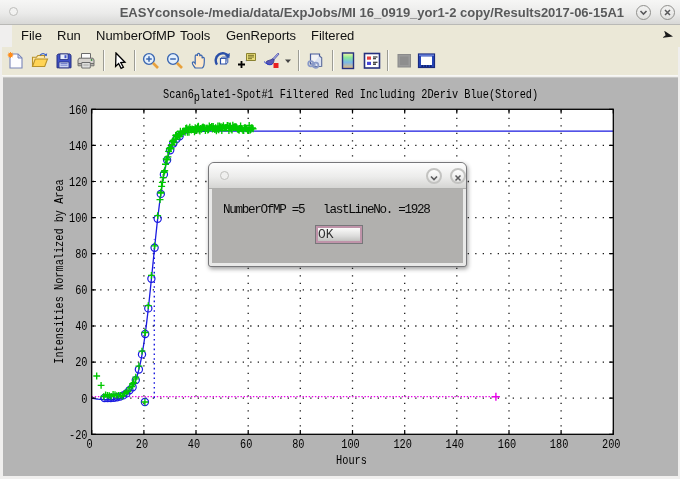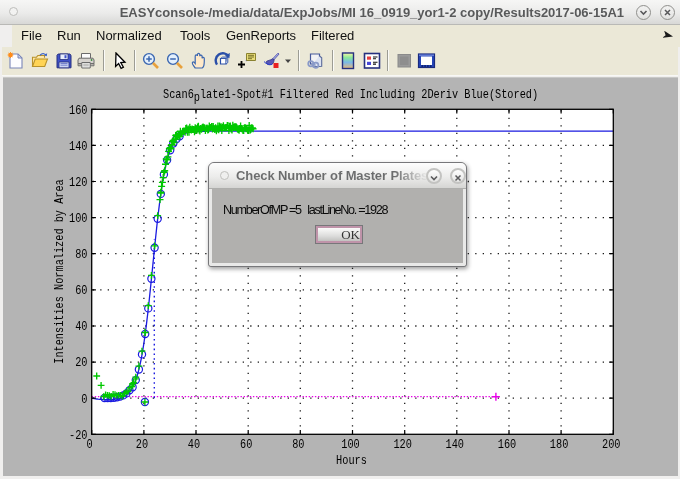--- a/index.html
+++ b/index.html
@@ -15,42 +15,42 @@
 #tool .sep{position:absolute;top:3px;height:21px;width:1px;background:#9c9c94;border-right:1px solid #fbfbf8}
 #tool svg{position:absolute;top:5px}
 #canvas{position:absolute;left:3px;top:78px;width:675px;height:398px;background:#b4b4b4;border-top:1px solid #c9c9c7;margin-top:-1px}
 #chart{position:absolute;left:-3px;top:-78px}
 #dlg{position:absolute;left:208px;top:162px;width:257px;height:103px;background:#b1b0ae;border:1px solid #77777a;border-radius:6px 6px 3px 3px;box-shadow:1px 2px 4px rgba(40,40,40,.45)}
 #dlgtb{position:absolute;left:0;top:0;right:0;height:25px;background:linear-gradient(#fdfdfd,#ececeb 55%,#d5d5d3);border-radius:5px 5px 0 0;border-bottom:1px solid #aeaeac}
 #dlgtb .dot{position:absolute;left:11px;top:8px;width:7px;height:7px;border:1.5px solid #c0c0bd;border-radius:50%;background:#efefee}
 #dlgtb .ttl{position:absolute;left:27px;top:0;width:205px;height:25px;line-height:26px;font-size:13px;font-weight:bold;letter-spacing:-.1px;white-space:nowrap;overflow:hidden;color:transparent;background:linear-gradient(90deg,#6b6c6d 0,#6b6c6d 158px,rgba(107,108,109,0) 192px);-webkit-background-clip:text;background-clip:text}
 .dbtn{position:absolute;top:5px;width:12px;height:12px;border:2px solid #c3c3c1;border-radius:50%;background:linear-gradient(#fefefe,#e4e4e3)}
 #dlgbody{position:absolute;left:0;top:26px;right:0;bottom:0;border:3px solid #e9e9e8;border-top:none;border-radius:0 0 3px 3px;background:#b1b0ae}
-#dlgtext{position:absolute;left:11px;top:14px;font-family:Liberation Sans, sans-serif;font-size:12.6px;color:#0a0a0a;letter-spacing:-1.3px;white-space:pre}
-#okbtn{position:absolute;left:104px;top:37px;width:42px;height:13px;border:2px solid #bf93a9;outline:1px solid #77777a;background:linear-gradient(#fbfbfa,#dddddc 60%,#c2c2c0);text-align:right;font-size:13px;line-height:13px;color:#333;font-family:Liberation Serif, serif}
+#dlgtext{position:absolute;left:11px;top:14px;font-family:Liberation Mono, monospace;font-size:12.6px;color:#0a0a0a;letter-spacing:-1.3px;white-space:pre}
+#okbtn{position:absolute;left:104px;top:37px;width:42px;height:13px;border:2px solid #bf93a9;outline:1px solid #77777a;background:linear-gradient(#fbfbfa,#dddddc 60%,#c2c2c0);text-align:left;font-size:13px;line-height:13px;color:#333;font-family:Liberation Mono, monospace}
 </style></head><body>
 <div id="win">
  <div id="tbar">
   <div class="dot"></div>
   <div class="ttl">EASYconsole-/media/data/ExpJobs/MI 16_0919_yor1-2 copy/Results2017-06-15A1</div>
   <div class="wbtn" style="left:636px">
         <svg width="13" height="13">
           <path d="M3.5 5l3 3 3-3" stroke="#58585a" stroke-width="1.6" fill="none"></path>
         </svg>
       </div>
   <div class="wbtn" style="left:660px">
         <svg width="13" height="13">
           <path d="M4 4l5 5M9 4l-5 5" stroke="#58585a" stroke-width="1.5" fill="none"></path>
         </svg>
       </div>
  </div>
  <div id="menu">
   <span style="left:9px">File</span>
       <span style="left:45px">Run</span>
-      <span style="left:84px">Normalized</span>
+      <span style="left:84px">NumberOfMP</span>
       <span style="left:168px">Tools</span>
       <span style="left:214px">GenReports</span>
       <span style="left:299px">Filtered</span>
   <svg width="13" height="12">
         <g transform="rotate(14 6 5)">
           <path d="M0 1l10 3.5L0 8.5l2.5-3.5z" fill="#1a1a1a"></path>
         </g>
       </svg>
  </div>
  <div id="tool">
@@ -223,21 +223,20 @@
           <text x="0.0" y="0.0" style="font-family:&quot;Liberation Mono&quot;,monospace;font-size:12.6px;fill:#000" text-anchor="middle" textLength="184.5" lengthAdjust="spacingAndGlyphs">Intensities Normalized by Area</text>
         </g>
 <text x="163.0" y="97.5" style="font-family:&quot;Liberation Mono&quot;,monospace;font-size:12.6px;fill:#000" text-anchor="start" textLength="30.8" lengthAdjust="spacingAndGlyphs">Scan6</text>
 <text x="193.8" y="100.5" style="font-family:&quot;Liberation Mono&quot;,monospace;font-size:12.6px;fill:#000" text-anchor="start" textLength="6.2" lengthAdjust="spacingAndGlyphs">p</text>
 <text x="199.9" y="97.5" style="font-family:&quot;Liberation Mono&quot;,monospace;font-size:12.6px;fill:#000" text-anchor="start" textLength="338.2" lengthAdjust="spacingAndGlyphs">late1-Spot#1 Filtered Red Including 2Deriv Blue(Stored)</text>
   </svg>
  </div>
  <div id="dlg">
   <div id="dlgtb">
    <div class="dot"></div>
-   <div class="ttl">Check Number of Master Plates</div>
    <div class="dbtn" style="left:217px"><svg width="12" height="12">
             <path d="M3 4.5l3 3 3-3" stroke="#5a5a5c" stroke-width="1.6" fill="none"></path>
           </svg></div>
    <div class="dbtn" style="left:241px"><svg width="12" height="12">
             <path d="M3.5 3.5l5 5M8.5 3.5l-5 5" stroke="#5a5a5c" stroke-width="1.5" fill="none"></path>
           </svg></div>
   </div>
   <div id="dlgbody">
    <div id="dlgtext">NumberOfMP =5   lastLineNo. =1928</div>
    <div id="okbtn">OK</div>

